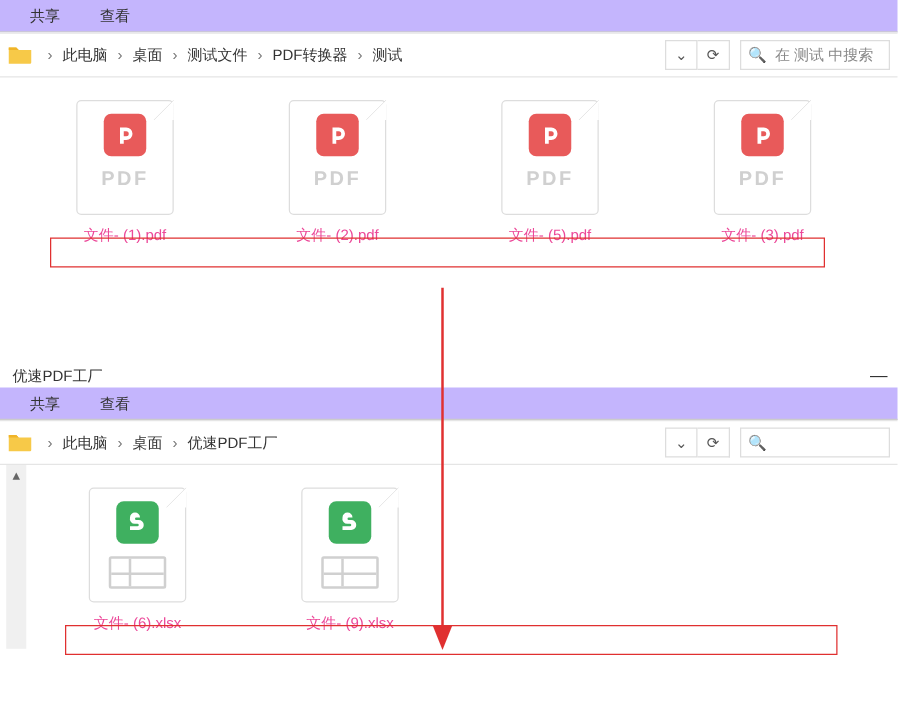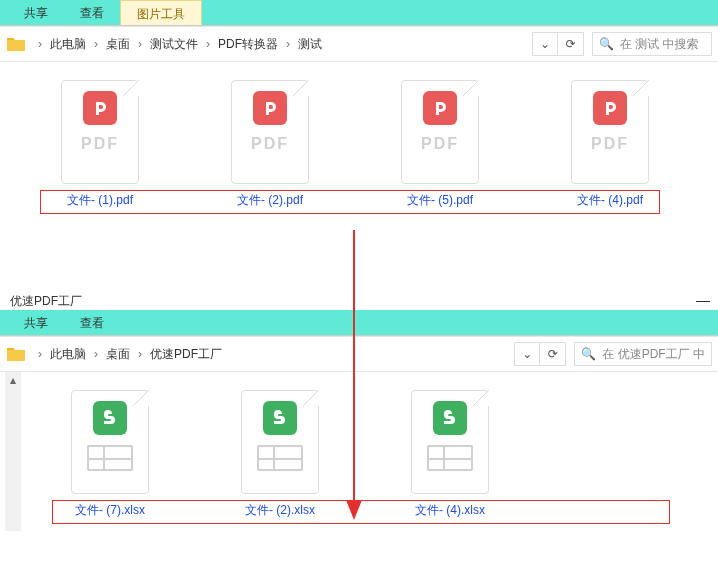--- a/index.html
+++ b/index.html
@@ -1,60 +1,59 @@
 <!DOCTYPE html>
 <html><head>
 <meta charset="utf-8">
 <style>
 *{box-sizing:border-box;margin:0;padding:0;font-family:"Microsoft YaHei","Segoe UI",sans-serif;font-size:12px}
 body{background:#fff;width:718px;height:574px;overflow:hidden;position:relative}
 .window{position:absolute;left:0;width:718px;background:#fff}
 .win-top{top:0;height:280px}
 .win-bot{top:290px;height:284px}
-.ribbon-tabs{display:flex;height:26px;border-bottom:1px solid #ccc;padding-left:8px;background:#5eead4}
+.ribbon-tabs{display:flex;height:26px;border-bottom:1px solid #ccc;padding-left:8px;background:#c4b5fd}
 .rtab{padding:5px 16px 0;color:#333;cursor:pointer}
 .rtab.active{background:#fff6d6;border:1px solid #e5d88a;border-bottom:none;color:#8a6d00}
 .win-bot .title-row{height:20px;padding:3px 10px;color:#333;position:relative}
 .win-bot .title-row .dash{position:absolute;right:8px;top:2px;font-size:14px}
 .addr-row{display:flex;align-items:center;height:36px;border-top:1px solid #e5e5e5;border-bottom:1px solid #e5e5e5;background:#fff;padding:0 6px;gap:8px}
 .folder-ico{width:20px;height:18px;display:inline-block}
 .breadcrumb{display:flex;align-items:center;flex:1;height:24px;color:#333}
 .bc-seg{padding:0 4px}
 .bc-arr{color:#777;padding:0 4px}
 .bc-tail{flex:1}
 .bc-ctrls{display:flex;align-items:center;gap:0}
 .bc-btn{width:26px;height:24px;display:flex;align-items:center;justify-content:center;border:1px solid #ddd;border-left:none;color:#555;cursor:pointer}
 .bc-btn:first-child{border-left:1px solid #ddd}
 .search-box{display:flex;align-items:center;height:24px;border:1px solid #ddd;min-width:120px;padding:0 6px;color:#888;gap:6px}
 .content{padding:18px 20px 12px 50px;position:relative}
 .files-row{display:flex;gap:70px}
 .file-item{display:flex;flex-direction:column;align-items:center;width:100px;cursor:pointer}
-.file-ico{width:78px;height:104px;border:1px solid #ddd;border-radius:4px;background:#fff;display:flex;flex-direction:column;align-items:center;justify-content:flex-start;padding-top:10px;position:relative}
+.file-ico{width:78px;height:92px;border:1px solid #ddd;border-radius:4px;background:#fff;display:flex;flex-direction:column;align-items:center;justify-content:flex-start;padding-top:10px;position:relative}
 .file-ico .dogear{position:absolute;top:-1px;right:-1px;width:16px;height:16px;background:linear-gradient(135deg,transparent 48%,#ddd 50%,#fff 52%)}
 .badge{width:34px;height:34px;border-radius:6px;display:flex;align-items:center;justify-content:center;margin-bottom:10px}
 .badge-pdf{background:#e85a5a}
 .badge-xlsx{background:#3fb060}
 .pdf-txt{font-size:16px;font-weight:700;letter-spacing:2px;color:#d0d0d0}
 .sheet-lines{width:46px;height:26px;border:2px solid #d0d0d0;border-radius:2px;position:relative}
 .sheet-lines::before{content:"";position:absolute;left:0;right:0;top:50%;height:2px;background:#d0d0d0}
 .sheet-lines::after{content:"";position:absolute;top:0;bottom:0;left:33%;width:2px;background:#d0d0d0}
-.file-name{margin-top:8px;color:#1d4ed8;text-align:center;white-space:nowrap}
+.file-name{margin-top:8px;color:#ec4899;text-align:center;white-space:nowrap}
 .redbox{position:absolute;border:1px solid #e03030;pointer-events:none}
 .scroll-track{position:absolute;left:5px;top:0;bottom:0;width:16px;background:#f0f0f0}
 .scroll-up,.scroll-dn{height:16px;display:flex;align-items:center;justify-content:center;color:#666;cursor:pointer}
 .arrow-overlay{position:absolute;left:344px;top:230px;width:20px;height:290px;pointer-events:none;z-index:50}
 </style>
 </head>
 <body>
 
 <div class="window win-top">
   <div class="ribbon-tabs">
     <div class="rtab">共享</div>
     <div class="rtab">查看</div>
-    <div class="rtab active">图片工具</div>
   </div>
   <div class="addr-row">
     <span class="folder-ico">
       <svg viewBox="0 0 20 18">
           <path fill="#f7c948" d="M1 3h6l2 2h10v10a1 1 0 0 1-1 1H1z"></path>
           <path fill="#f0b429" d="M1 3h6l2 2H1z"></path>
         </svg>
     </span>
     <div class="breadcrumb">
       <span class="bc-arr">›</span>
@@ -119,21 +118,21 @@
       <div class="file-item">
         <div class="file-ico">
           <div class="dogear"></div>
           <div class="badge badge-pdf">
               <svg width="20" height="20" viewBox="0 0 20 20">
                 <path fill="#fff" d="M6 4h5a5 5 0 0 1 0 10H9v3H6zm3 3v4h2a2 2 0 0 0 0-4z"></path>
               </svg>
             </div>
           <div class="pdf-txt">PDF</div>
         </div>
-        <div class="file-name">文件- (4).pdf</div>
+        <div class="file-name">文件- (3).pdf</div>
       </div>
     </div>
     <div class="redbox" style="left:40px;top:128px;width:620px;height:24px"></div>
   </div>
 </div>
 
 <div class="window win-bot">
   <div class="title-row">
     <span>优速PDF工厂</span>
     <span class="dash">—</span>
@@ -157,63 +156,50 @@
       <span class="bc-arr">›</span>
       <span class="bc-seg">优速PDF工厂</span>
       <span class="bc-tail"></span>
     </div>
     <div class="bc-ctrls">
       <div class="bc-btn">⌄</div>
       <div class="bc-btn">⟳</div>
     </div>
     <div class="search-box">
       <span>🔍</span>
-      <span>在 优速PDF工厂 中</span>
     </div>
   </div>
   <div class="content" style="padding-left:60px">
     <div class="scroll-track">
       <div class="scroll-up">▴</div>
     </div>
     <div class="files-row">
       <div class="file-item">
         <div class="file-ico">
           <div class="dogear"></div>
           <div class="badge badge-xlsx">
               <svg width="20" height="20" viewBox="0 0 20 20">
                 <path fill="#fff" d="M4 6a4 4 0 0 1 8 0h-3a1 1 0 0 0 0 2h2a4 4 0 0 1 0 8H4v-3h6a1 1 0 0 0 0-2H8a4 4 0 0 1-4-5z"></path>
               </svg>
             </div>
           <div class="sheet-lines"></div>
         </div>
-        <div class="file-name">文件- (7).xlsx</div>
+        <div class="file-name">文件- (6).xlsx</div>
       </div>
       <div class="file-item">
         <div class="file-ico">
           <div class="dogear"></div>
           <div class="badge badge-xlsx">
               <svg width="20" height="20" viewBox="0 0 20 20">
                 <path fill="#fff" d="M4 6a4 4 0 0 1 8 0h-3a1 1 0 0 0 0 2h2a4 4 0 0 1 0 8H4v-3h6a1 1 0 0 0 0-2H8a4 4 0 0 1-4-5z"></path>
               </svg>
             </div>
           <div class="sheet-lines"></div>
         </div>
-        <div class="file-name">文件- (2).xlsx</div>
-      </div>
-      <div class="file-item">
-        <div class="file-ico">
-          <div class="dogear"></div>
-          <div class="badge badge-xlsx">
-              <svg width="20" height="20" viewBox="0 0 20 20">
-                <path fill="#fff" d="M4 6a4 4 0 0 1 8 0h-3a1 1 0 0 0 0 2h2a4 4 0 0 1 0 8H4v-3h6a1 1 0 0 0 0-2H8a4 4 0 0 1-4-5z"></path>
-              </svg>
-            </div>
-          <div class="sheet-lines"></div>
-        </div>
-        <div class="file-name">文件- (4).xlsx</div>
+        <div class="file-name">文件- (9).xlsx</div>
       </div>
     </div>
     <div class="redbox" style="left:52px;top:128px;width:618px;height:24px"></div>
   </div>
 </div>
 
 <div class="arrow-overlay">
   <svg width="20" height="290" viewBox="0 0 20 290">
     <line x1="10" y1="0" x2="10" y2="272" stroke="#e03030" stroke-width="2"></line>
     <polygon points="10,290 2,270 18,270" fill="#e03030"></polygon>

